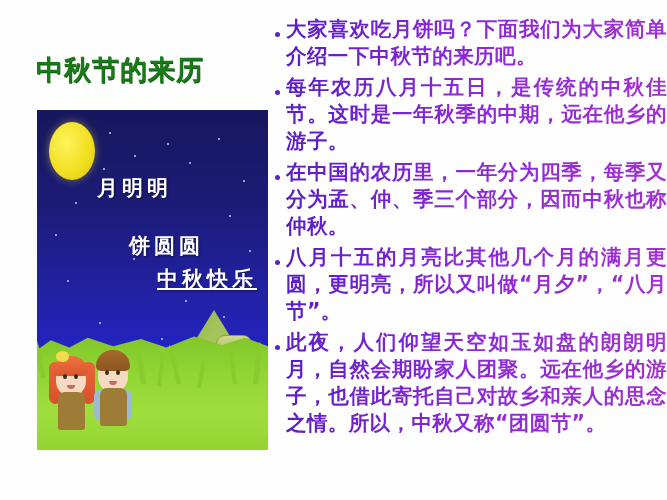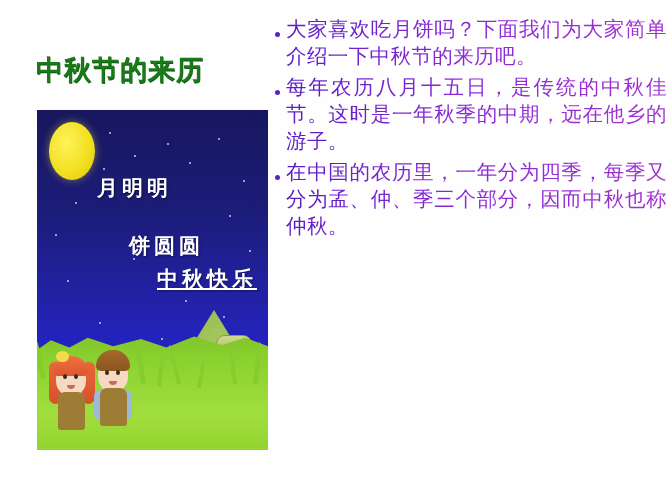--- a/index.html
+++ b/index.html
@@ -232,21 +232,21 @@
     display: inline-block;
     width: 5px;
     height: 5px;
     border-radius: 50%;
     background: #5b21c4;
   }
   .bullet-text {
     flex: 1 1 auto;
     font-size: 20.5px;
     line-height: 27px;
-    font-weight: normal;
+    font-weight: bold;
     color: #7d1fd4;
     background: linear-gradient(90deg, #5a1ec4 0%, #8a28d8 45%, #a032cf 100%);
     -webkit-background-clip: text;
     background-clip: text;
     -webkit-text-fill-color: transparent;
     text-align: justify;
     letter-spacing: 0.4px;
     word-break: break-all;
   }
 </style>
@@ -339,17 +339,25 @@
     <div class="bullet-row">
       <span class="bullet-dot"></span>
       <span class="bullet-text">每年农历八月十五日，是传统的中秋佳节。这时是一年秋季的中期，远在他乡的游子。</span>
     </div>
 
     <div class="bullet-row">
       <span class="bullet-dot"></span>
       <span class="bullet-text">在中国的农历里，一年分为四季，每季又分为孟、仲、季三个部分，因而中秋也称仲秋。</span>
     </div>
 
-
+    <div class="bullet-row">
+      <span class="bullet-dot"></span>
+      <span class="bullet-text">八月十五的月亮比其他几个月的满月更圆，更明亮，所以又叫做“月夕”，“八月节”。</span>
+    </div>
+
+    <div class="bullet-row">
+      <span class="bullet-dot"></span>
+      <span class="bullet-text">此夜，人们仰望天空如玉如盘的朗朗明月，自然会期盼家人团聚。远在他乡的游子，也借此寄托自己对故乡和亲人的思念之情。所以，中秋又称“团圆节”。</span>
+    </div>
 
   </div>
 
 </div>
 
 </body></html>

